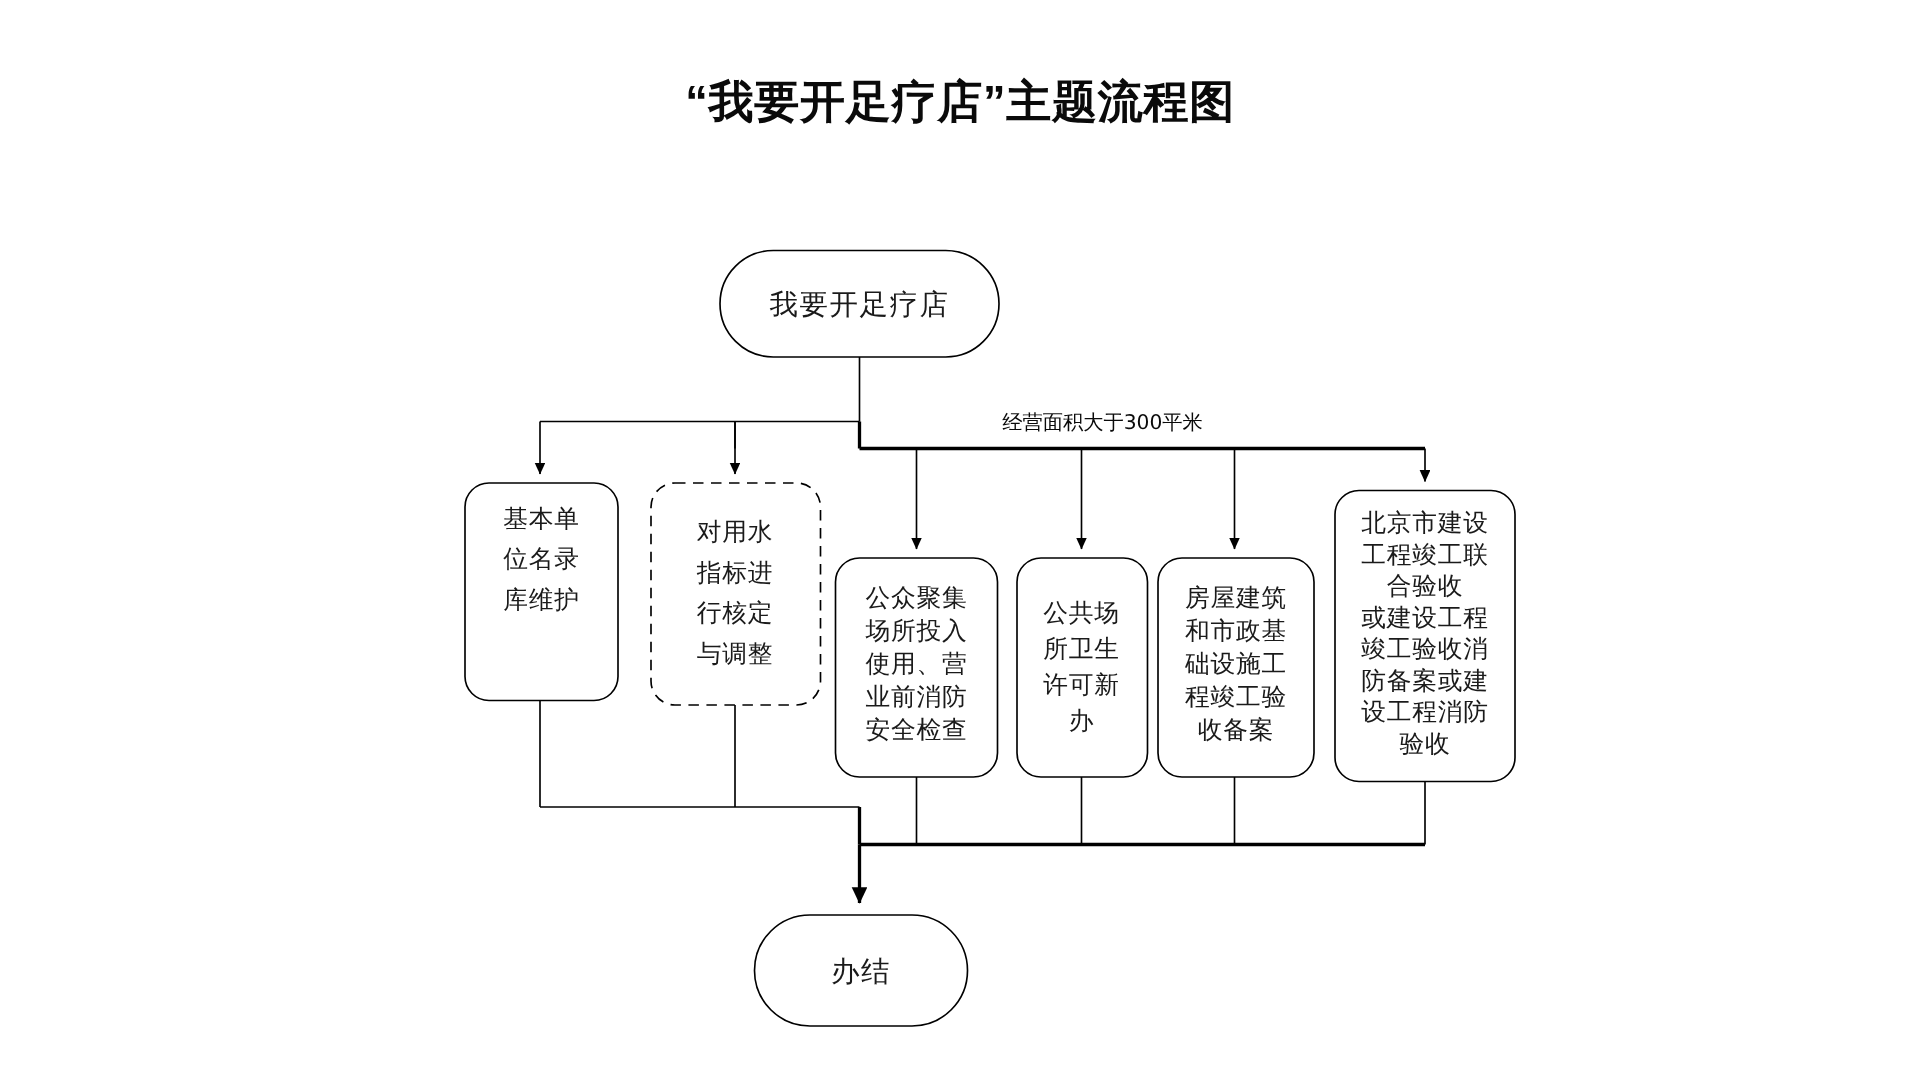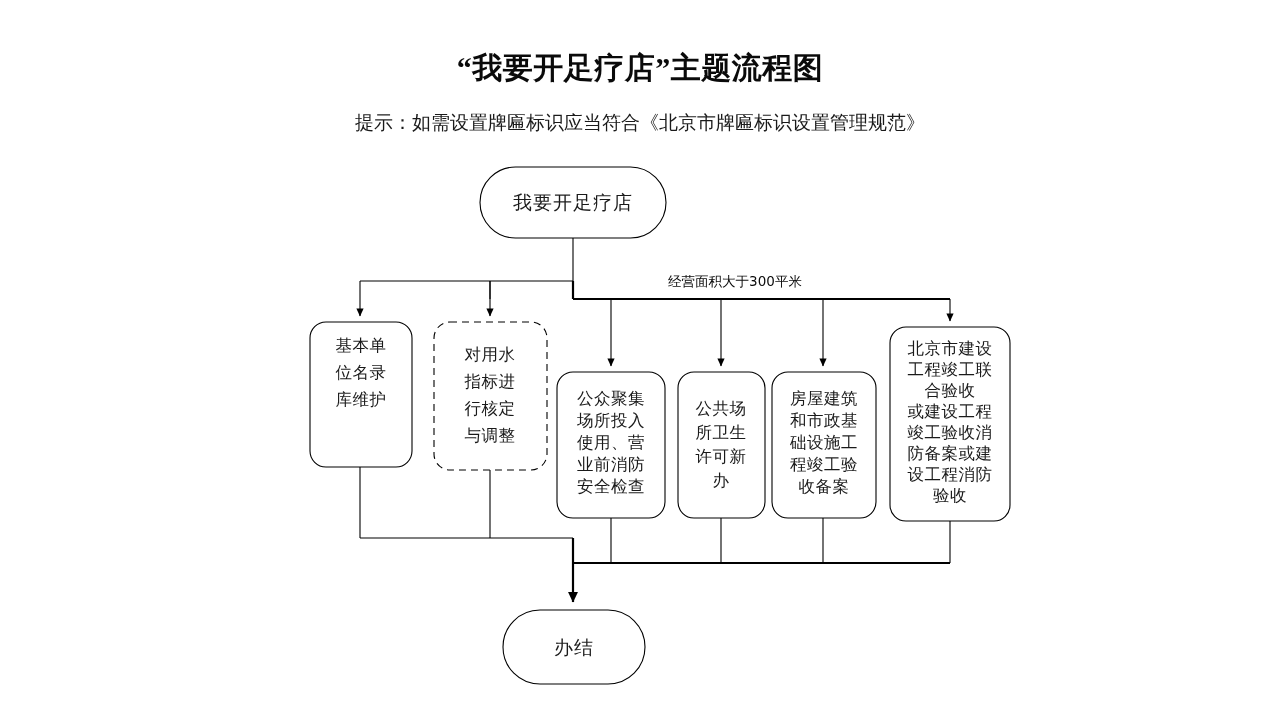--- a/index.html
+++ b/index.html
@@ -19,21 +19,21 @@
     width: 1280px;
     height: 720px;
     background: #ffffff;
   }
   #title {
     position: absolute;
     left: 0;
     top: 48px;
     width: 1280px;
     text-align: center;
-    font-family: Liberation Serif, serif;
+    font-family: Liberation Sans, sans-serif;
     font-size: 30px;
     font-weight: bold;
     letter-spacing: 0.5px;
     color: #0a0a0a;
     white-space: nowrap;
   }
   #subtitle {
     position: absolute;
     left: 0;
     top: 110px;
@@ -76,21 +76,20 @@
     fill: #0a0a0a;
     text-anchor: middle;
   }
 </style>
 </head>
 <body>
 
 <div id="page">
 
   <div id="title">“我要开足疗店”主题流程图</div>
-  <div id="subtitle">提示：如需设置牌匾标识应当符合《北京市牌匾标识设置管理规范》</div>
 
   <svg id="chart-svg" width="1280" height="720" viewBox="0 0 1280 720">
     <defs>
       <marker id="arrow" markerWidth="9" markerHeight="9" refX="7.6" refY="3.6" orient="auto" markerUnits="userSpaceOnUse">
         <path d="M0,0 L8,3.6 L0,7.2 z" fill="#000000"></path>
       </marker>
       <marker id="arrow-thick" markerWidth="13" markerHeight="13" refX="10.5" refY="5.2" orient="auto" markerUnits="userSpaceOnUse">
         <path d="M0,0 L11,5.2 L0,10.4 z" fill="#000000"></path>
       </marker>
     </defs>

